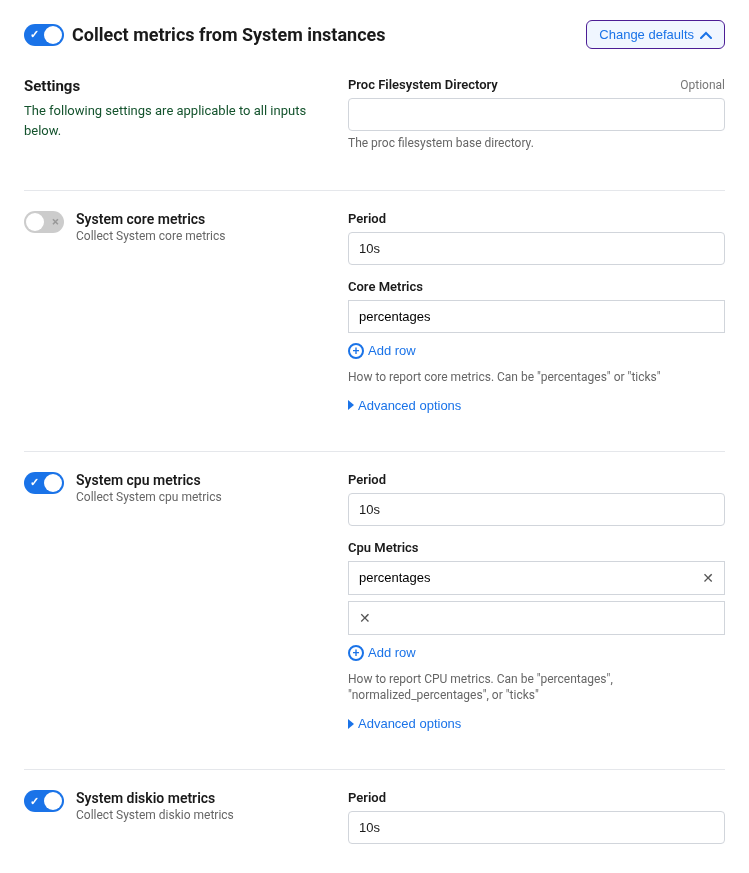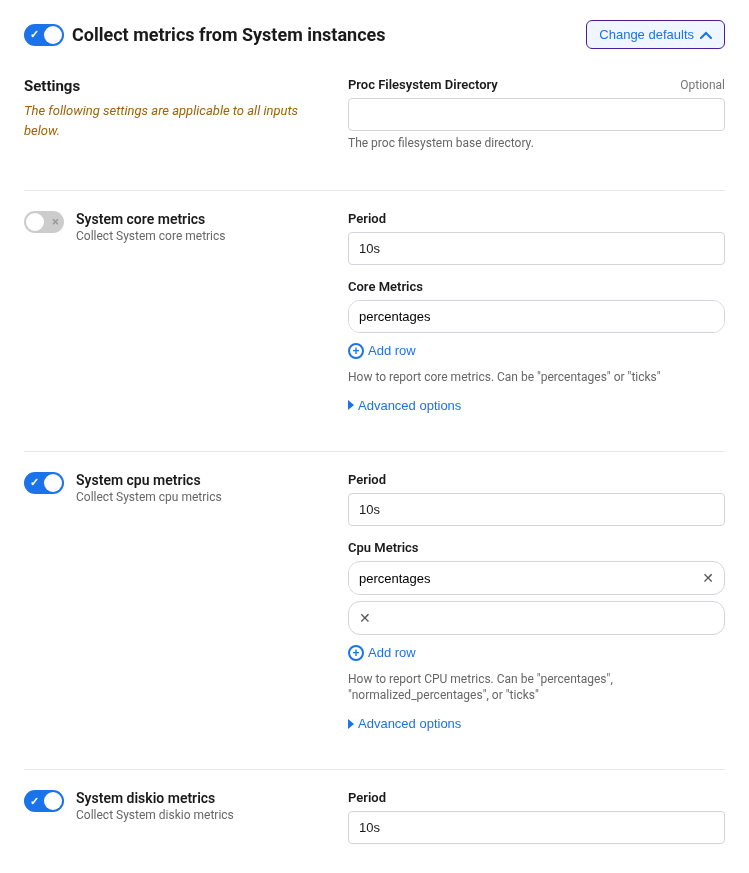--- a/index.html
+++ b/index.html
@@ -110,23 +110,22 @@
     .settings-right {
       flex: 1;
     }
     .settings-title {
       font-size: 15px;
       font-weight: 700;
       margin-bottom: 6px;
     }
     .settings-desc {
       font-size: 13px;
-      color: #a16207;
+      color: #14532d;
       line-height: 1.5;
-      font-style: italic;
     }
 
     
     .field-label {
       font-size: 13px;
       font-weight: 600;
       color: #1a1a1a;
       margin-bottom: 6px;
       display: flex;
       justify-content: space-between;
@@ -189,23 +188,23 @@
     
     .input-row {
       display: flex;
       align-items: center;
       gap: 4px;
       margin-bottom: 6px;
     }
     .input-with-x {
       flex: 1;
       display: flex;
-      align-items: flex-end;
+      align-items: flex-start;
       border: 1px solid #d1d5db;
-      border-radius: 12px;
+      border-radius: 0;
       overflow: hidden;
     }
     .input-with-x input {
       flex: 1;
       border: none;
       padding: 8px 10px;
       font-size: 13px;
       outline: none;
     }
     .x-btn {

